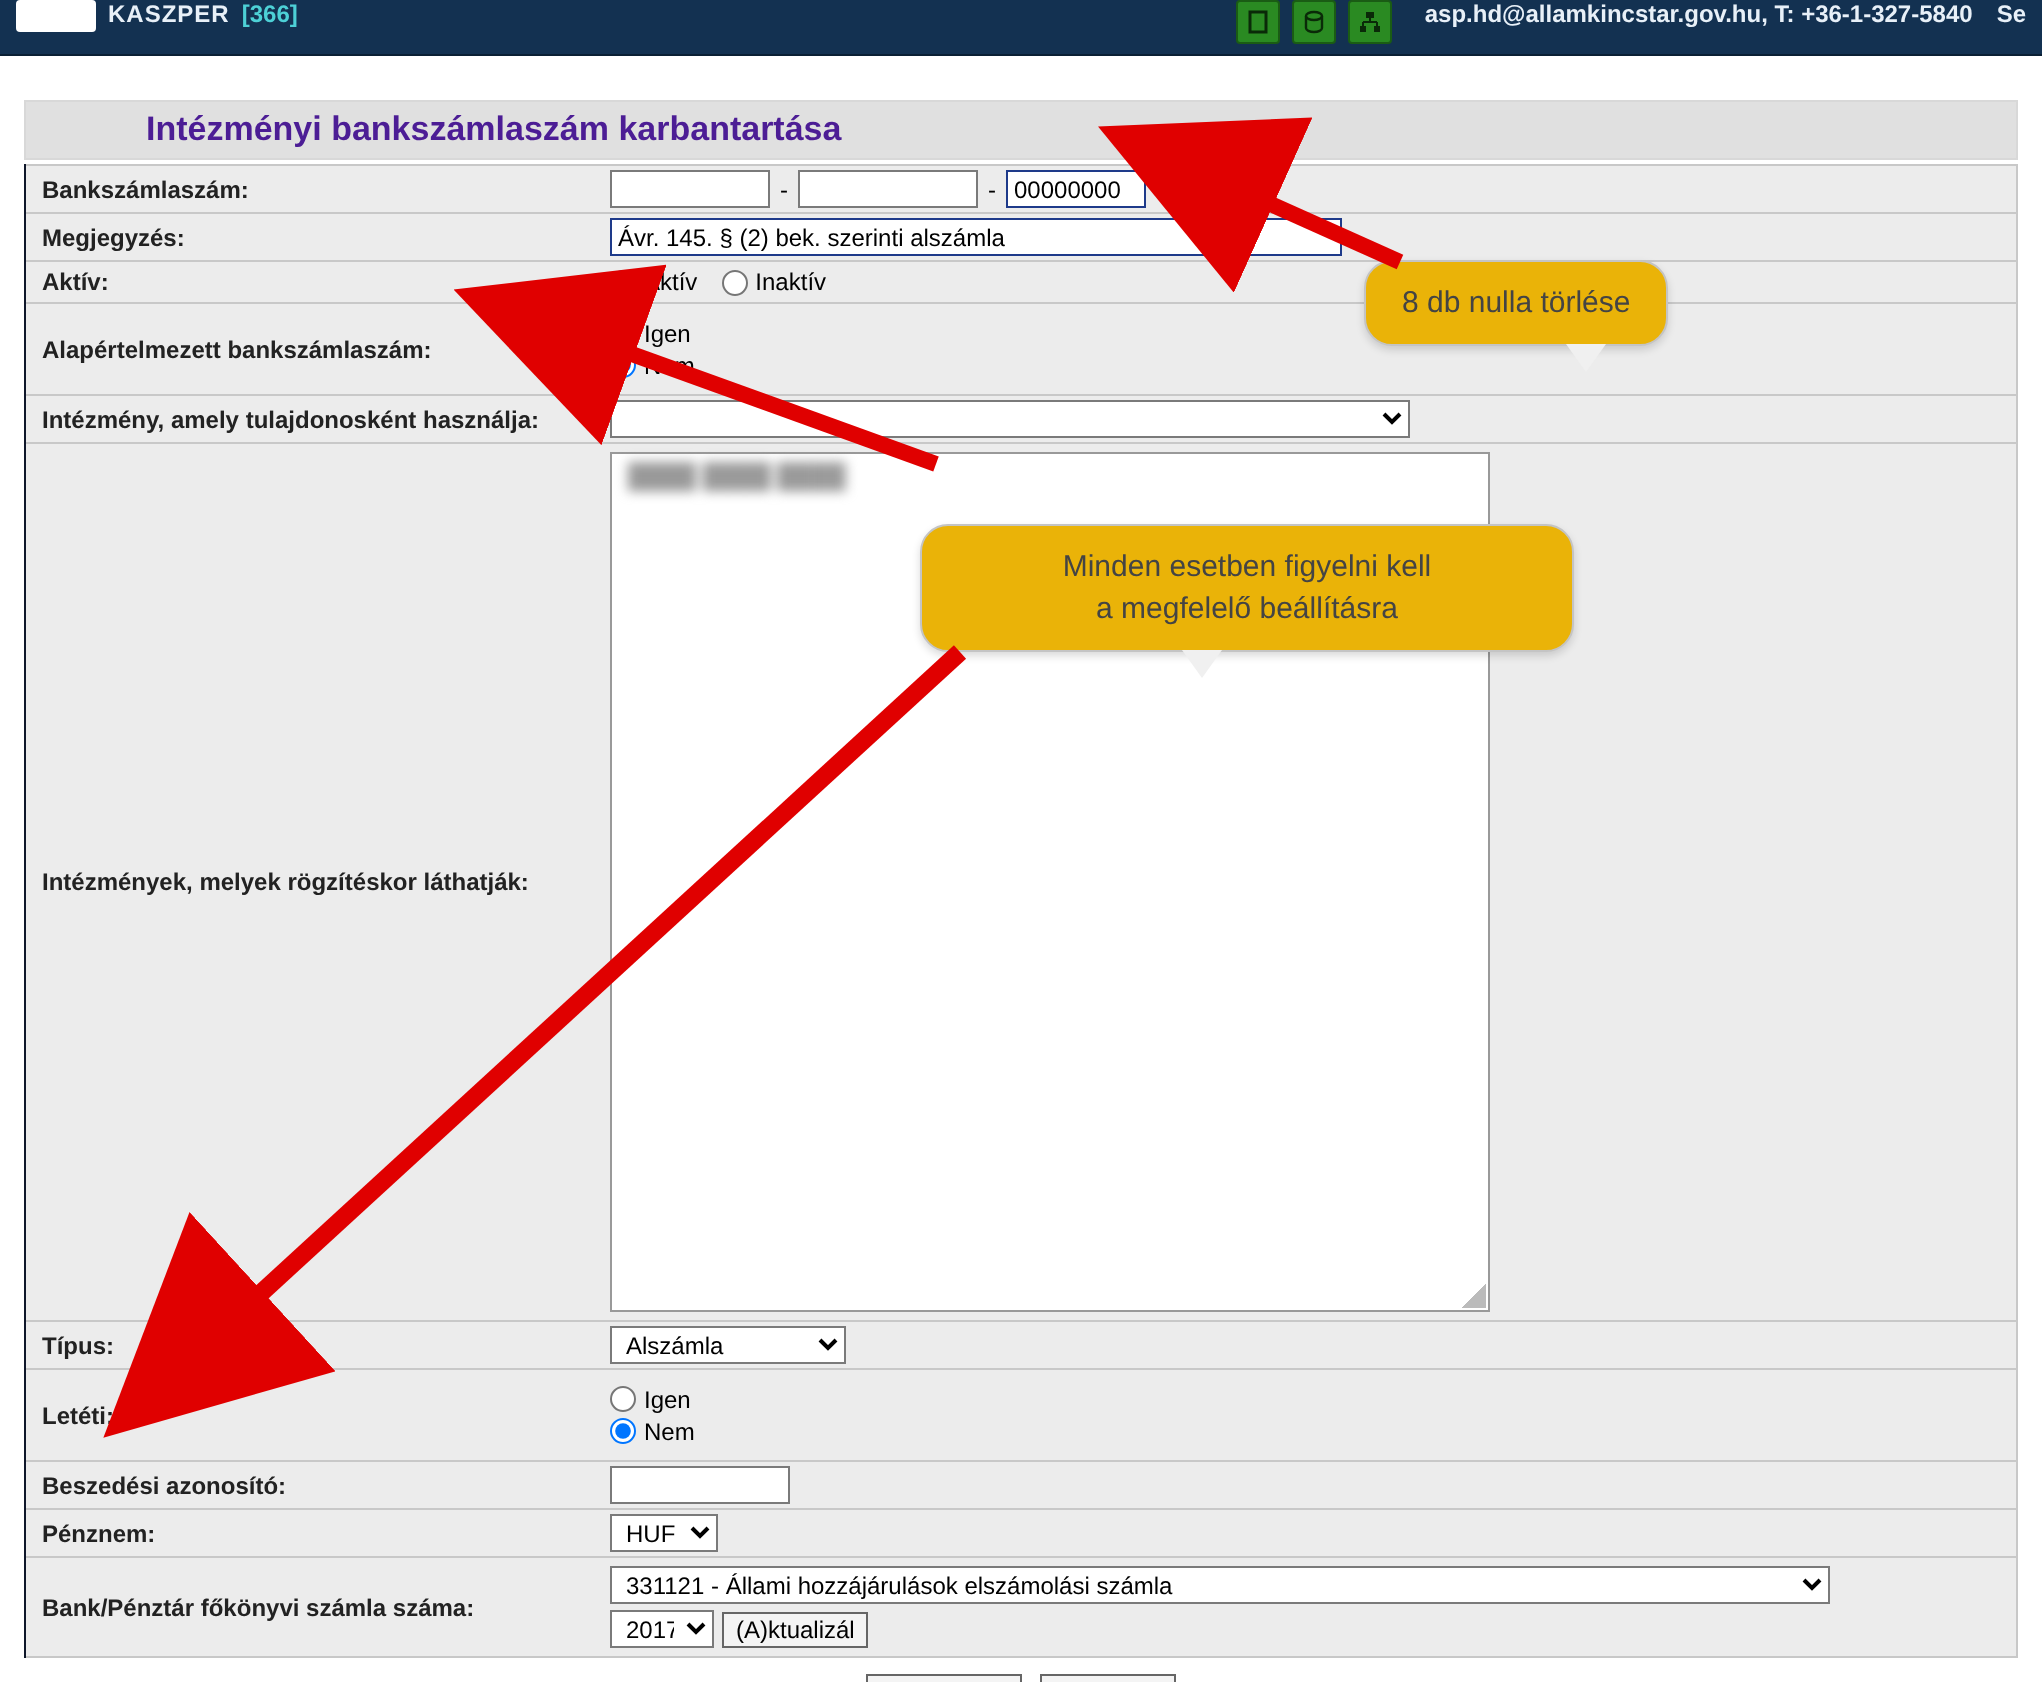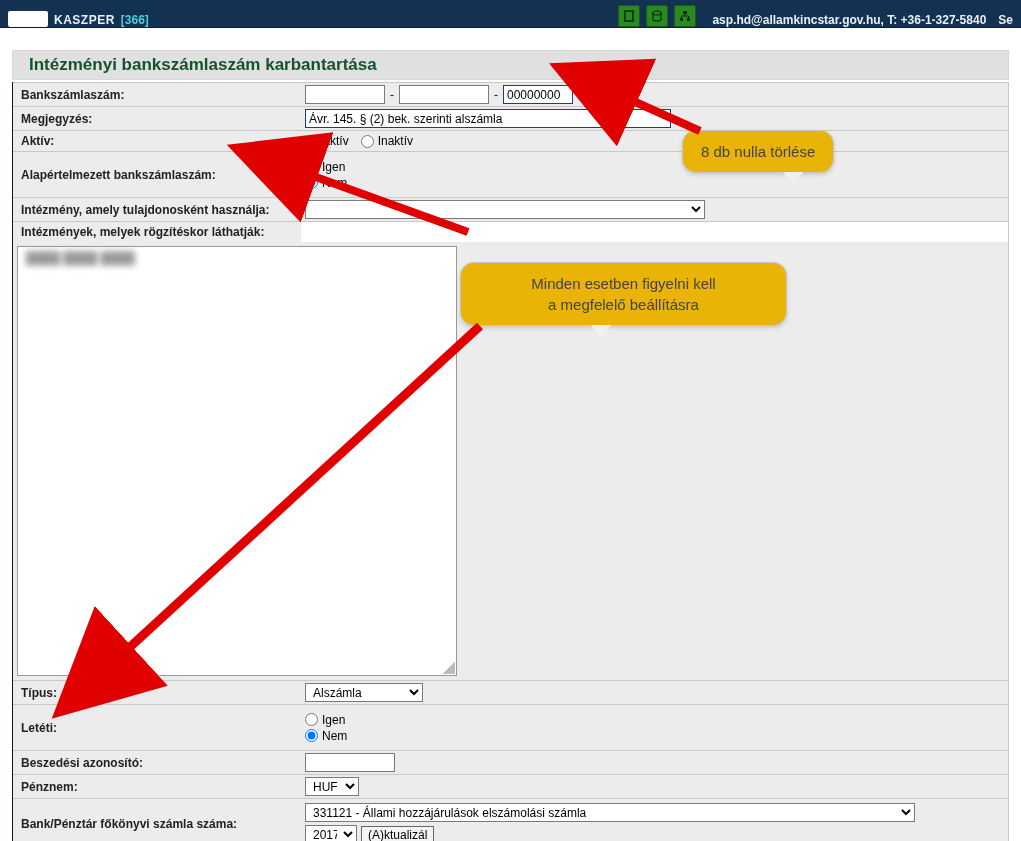--- a/index.html
+++ b/index.html
@@ -9,21 +9,21 @@
     background: #fff;
     width: 1021px;
     height: 841px;
     overflow: hidden;
     position: relative;
   }
   .topbar {
     background: #133151;
     height: 28px;
     display: flex;
-    align-items: flex-end;
+    align-items: flex-start;
     padding: 0 8px;
     color: #e8f0f8;
     font-weight: bold;
     font-size: 12px;
     border-bottom: 1px solid #0a1f34;
     gap: 6px;
   }
   .topbar .white-box {
     width: 40px; height: 16px; background: #fff; border-radius: 2px;
   }
@@ -39,24 +39,25 @@
 
   .padbar { height: 22px; background: #fff; }
 
   .page-title-row {
     background: #e0e0e0;
     padding: 4px 16px;
     border: 1px solid #d8d8d8;
     margin: 0 12px;
   }
   .page-title-row h2 {
-    color: #14532d;
+    color: #4c1d95;
     font-size: 17px;
     font-weight: bold;
     font-family: Tahoma, Arial, sans-serif;
+    margin-left: 44px;
   }
 
   .form-wrap {
     margin: 2px 12px 0 12px;
     border-left: 1px solid #0f172a;
     border-right: 1px solid #c8c8c8;
   }
   .row {
     display: flex;
     align-items: center;
@@ -263,21 +264,21 @@
     </div>
   </div>
 
   <div class="row">
     <div class="label-cell u">Intézmény, amely tulajdonosként használja:</div>
     <div class="value-cell">
       <select class="wide"><option></option></select>
     </div>
   </div>
 
-  <div class="row" style="align-items:stretch;flex-direction:column;">
+  <div class="row" style="align-items:stretch;">
     <div class="label-cell u" style="align-items:center;">Intézmények, melyek rögzítéskor láthatják:</div>
     <div class="value-cell" style="padding:4px;">
       <div class="big-textarea">
         <div class="blur-text">████ ████ ████</div>
         <div class="textarea-scroll"></div>
       </div>
     </div>
   </div>
 
   <div class="row">

